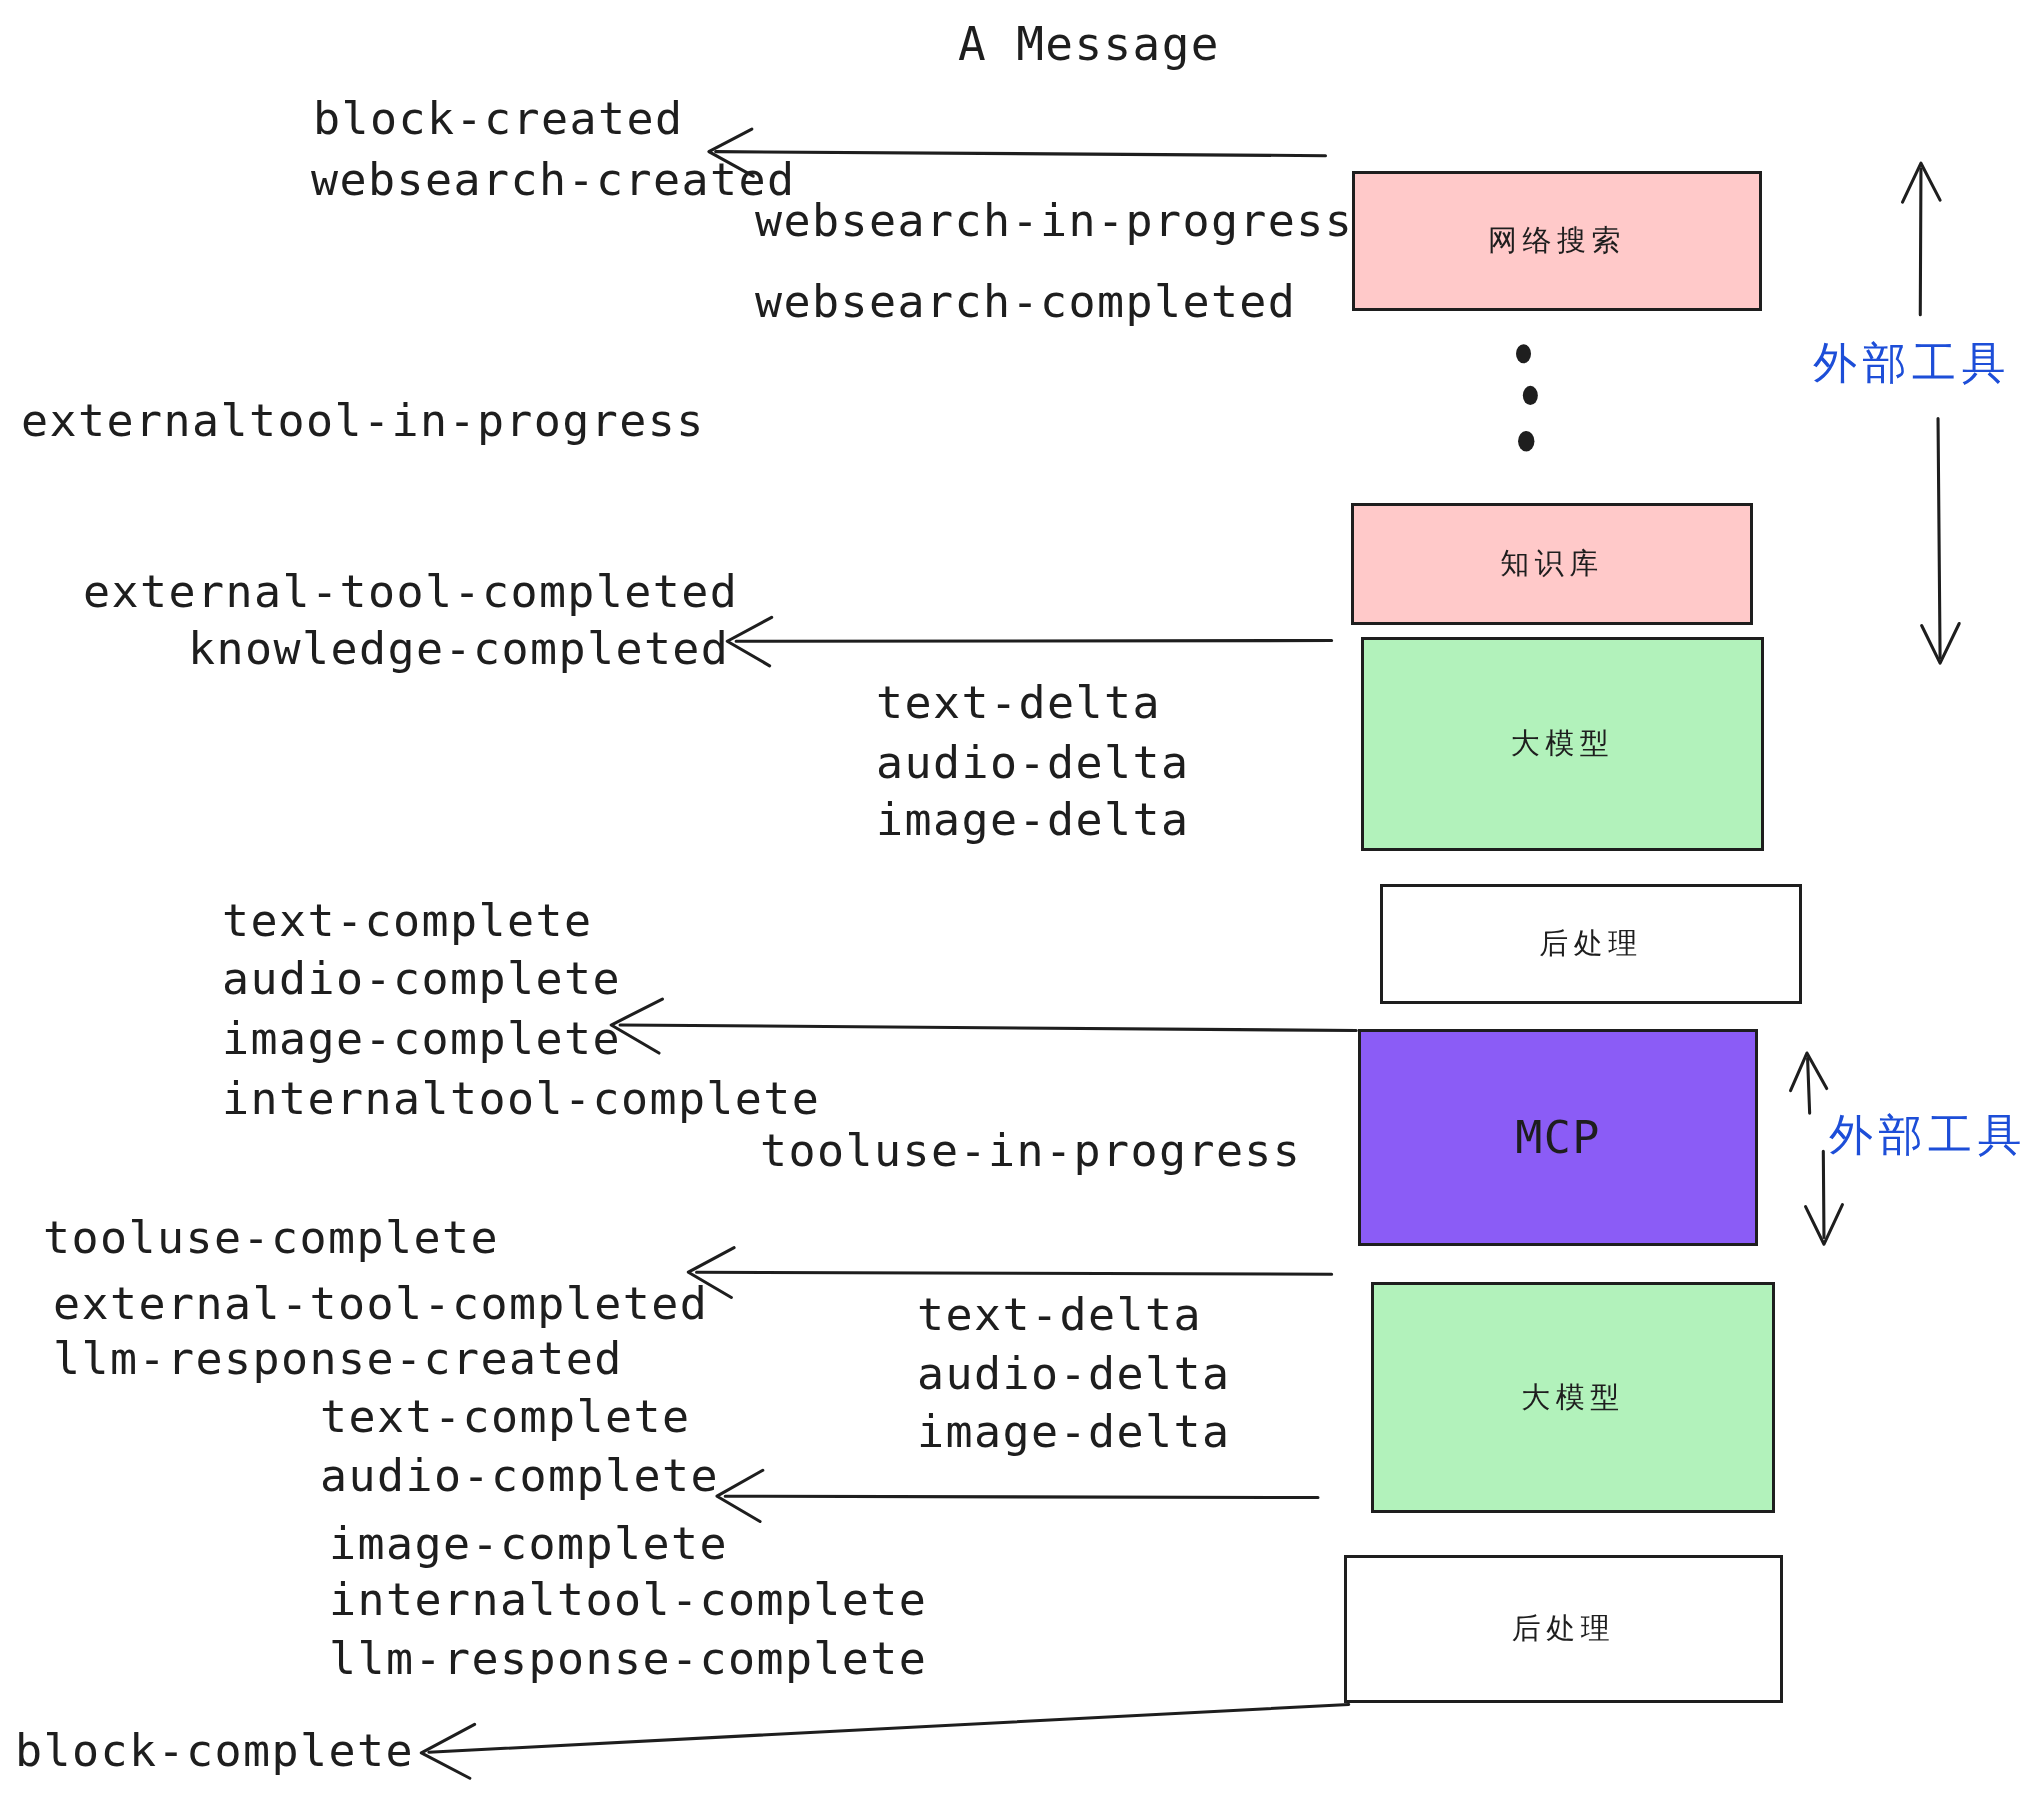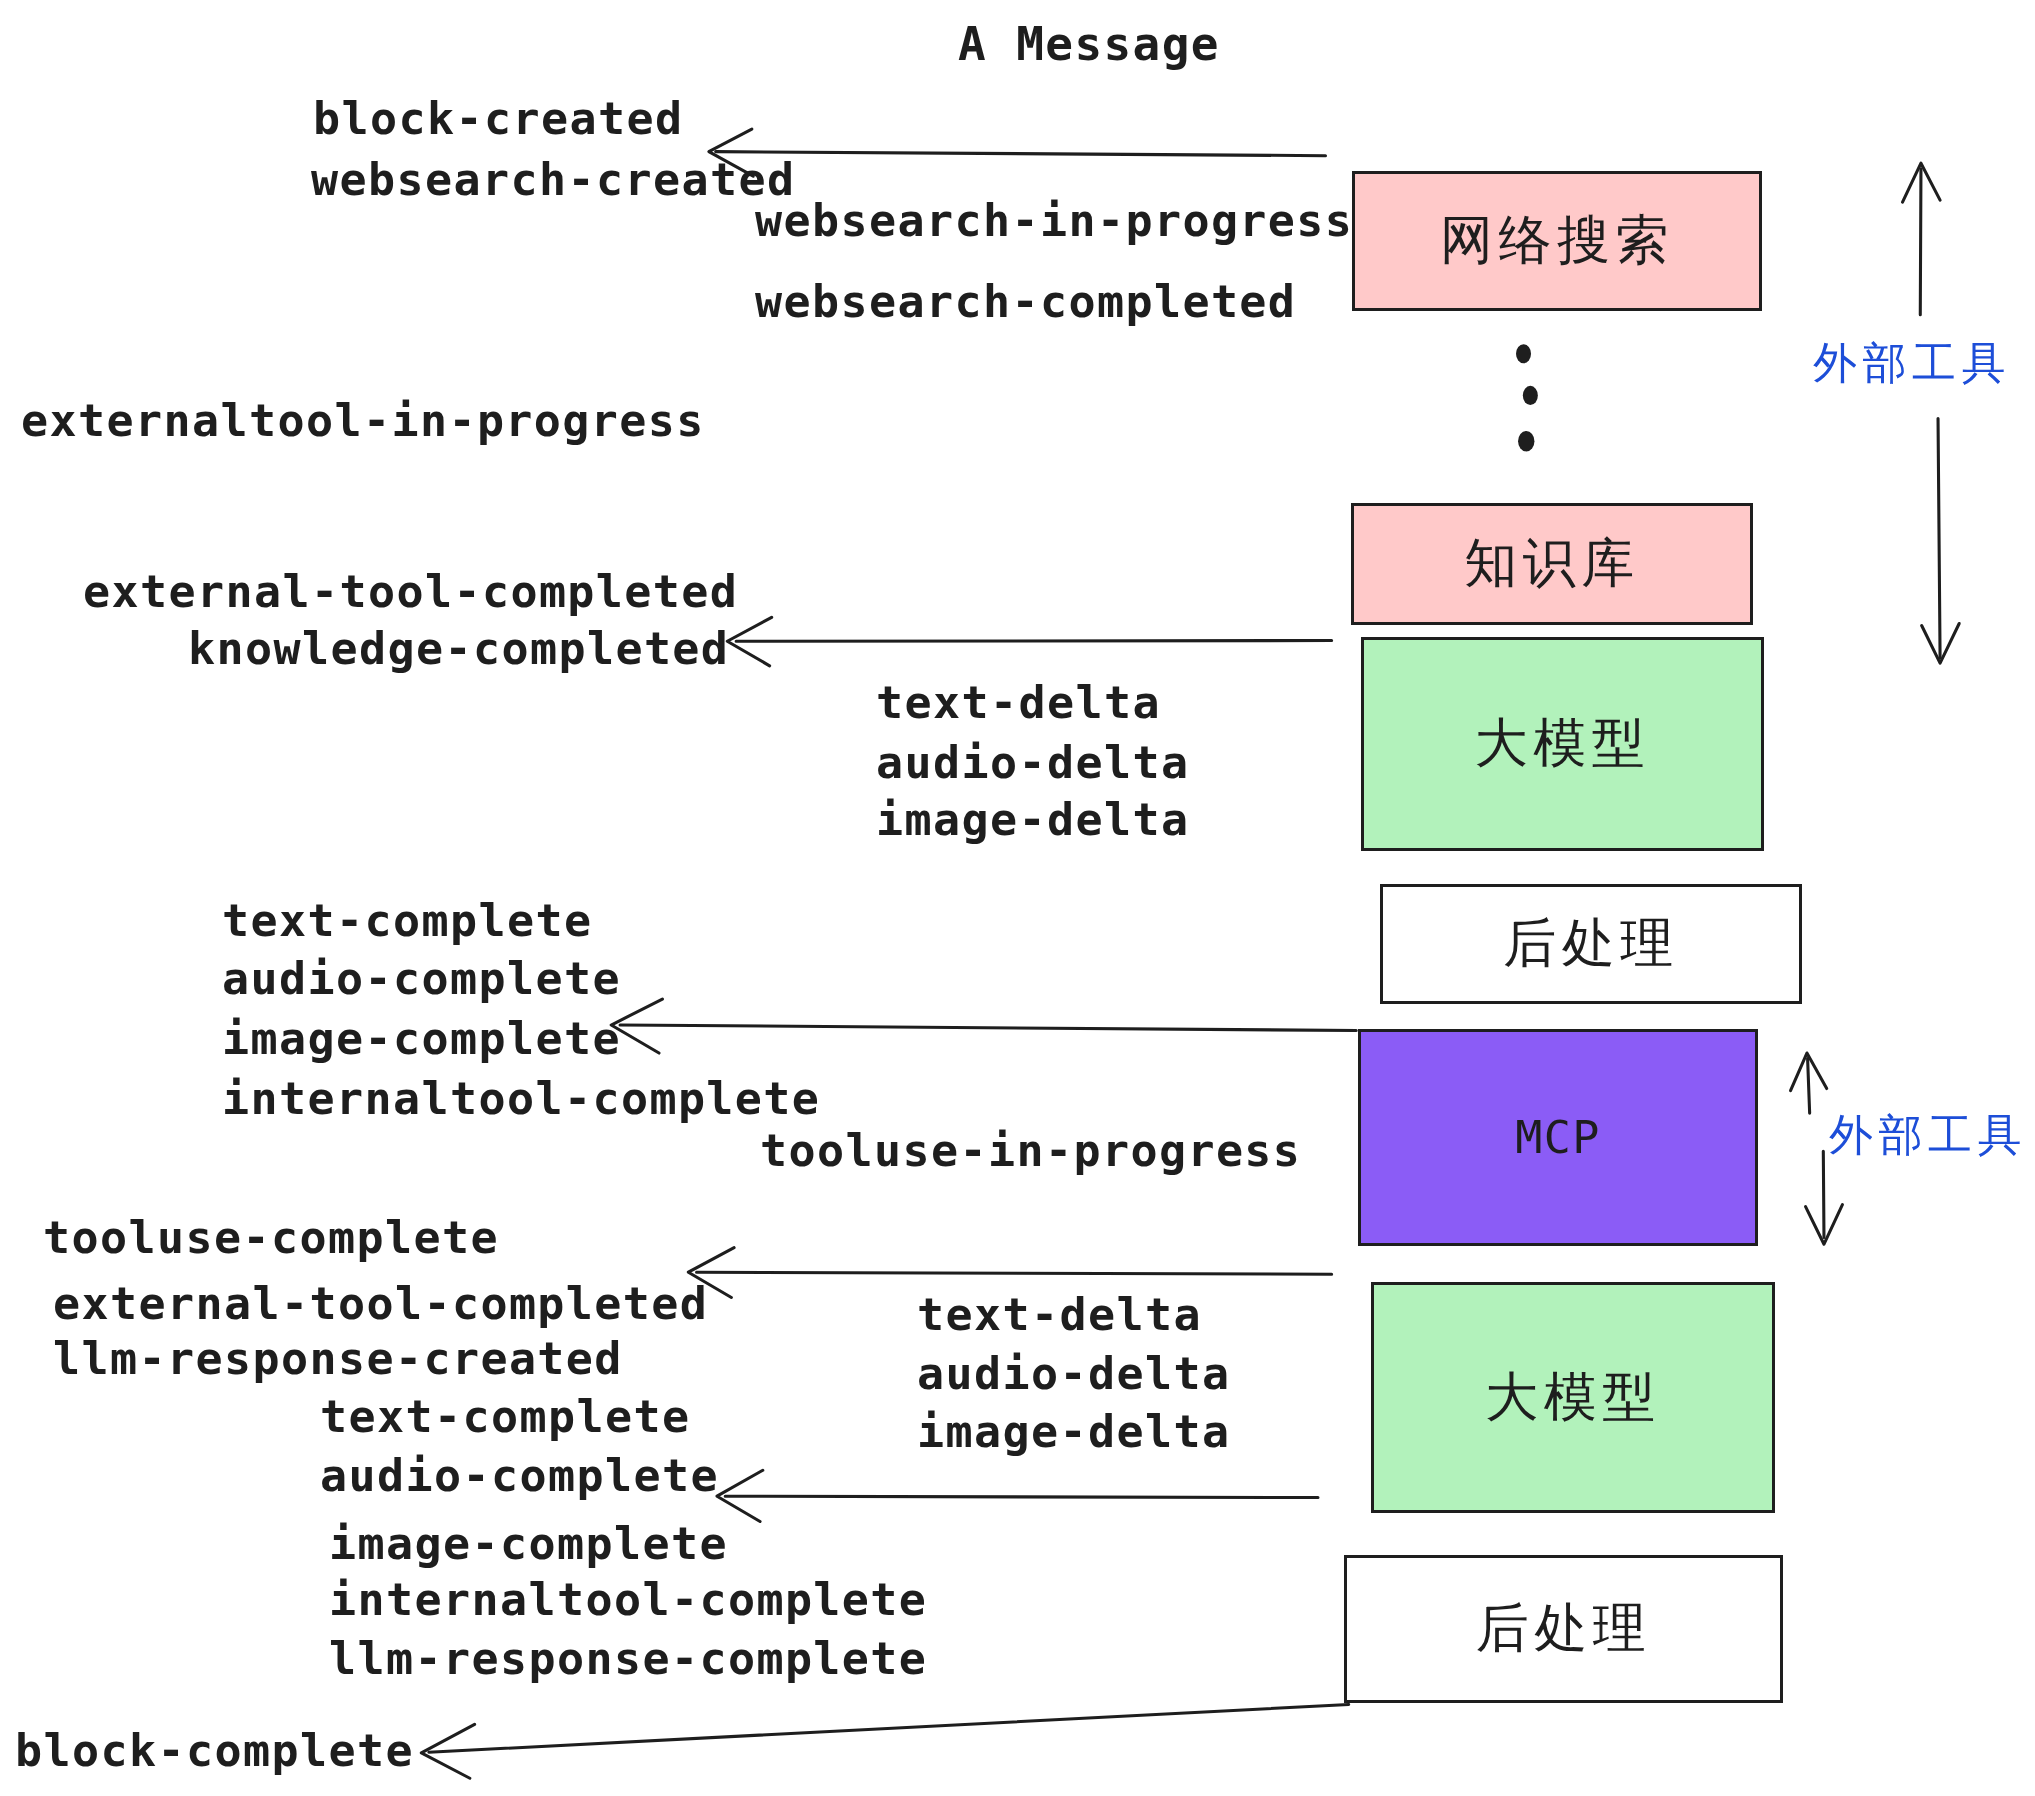--- a/index.html
+++ b/index.html
@@ -26,37 +26,36 @@
     pointer-events: none;
   }
   .ev {
     position: absolute;
     font-family: "DejaVu Sans Mono", monospace;
     font-size: 45px;
     line-height: 55px;
     letter-spacing: 1.4px;
     white-space: pre;
     color: #1e1e1e;
-    font-weight: bold;
   }
   .title {
     font-size: 46px;
   }
   .node {
     position: absolute;
     box-sizing: border-box;
     border: 3.4px solid #1e1e1e;
     display: flex;
     align-items: center;
     justify-content: center;
     background: #ffffff;
   }
   .nlbl {
     font-family: Liberation Sans, sans-serif;
-    font-size: 53px;
+    font-size: 29px;
     letter-spacing: 5.5px;
     color: #1e1e1e;
     white-space: nowrap;
   }
   .nlbl.mono {
     font-family: "DejaVu Sans Mono", monospace;
     letter-spacing: 1.4px;
     font-size: 45px;
   }
   .side {

